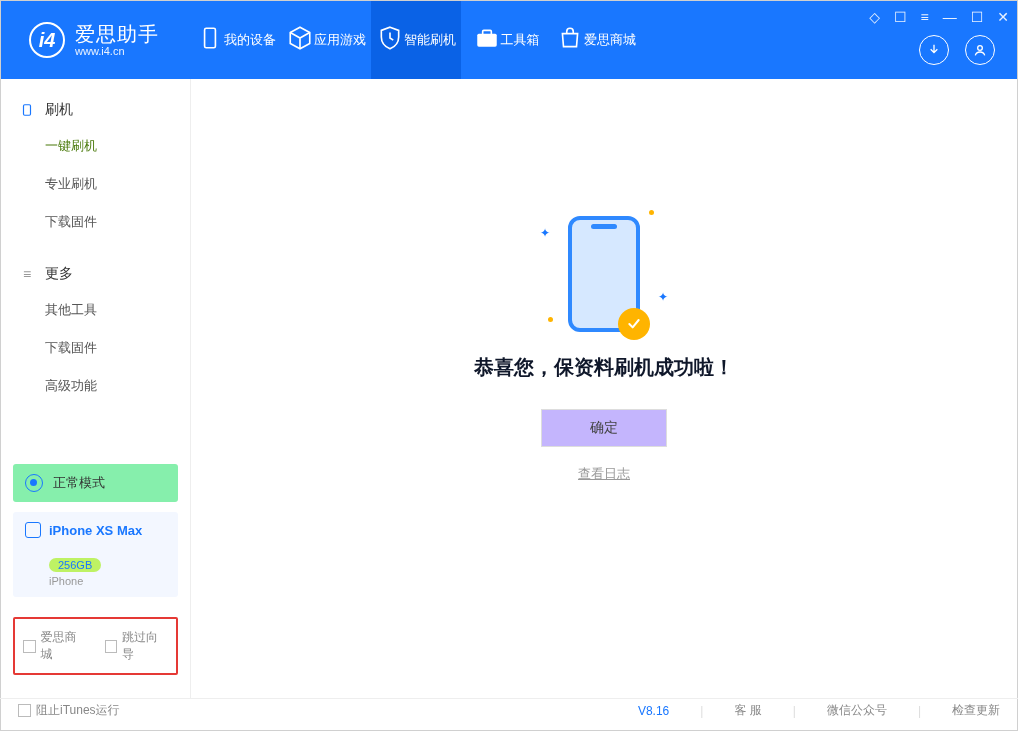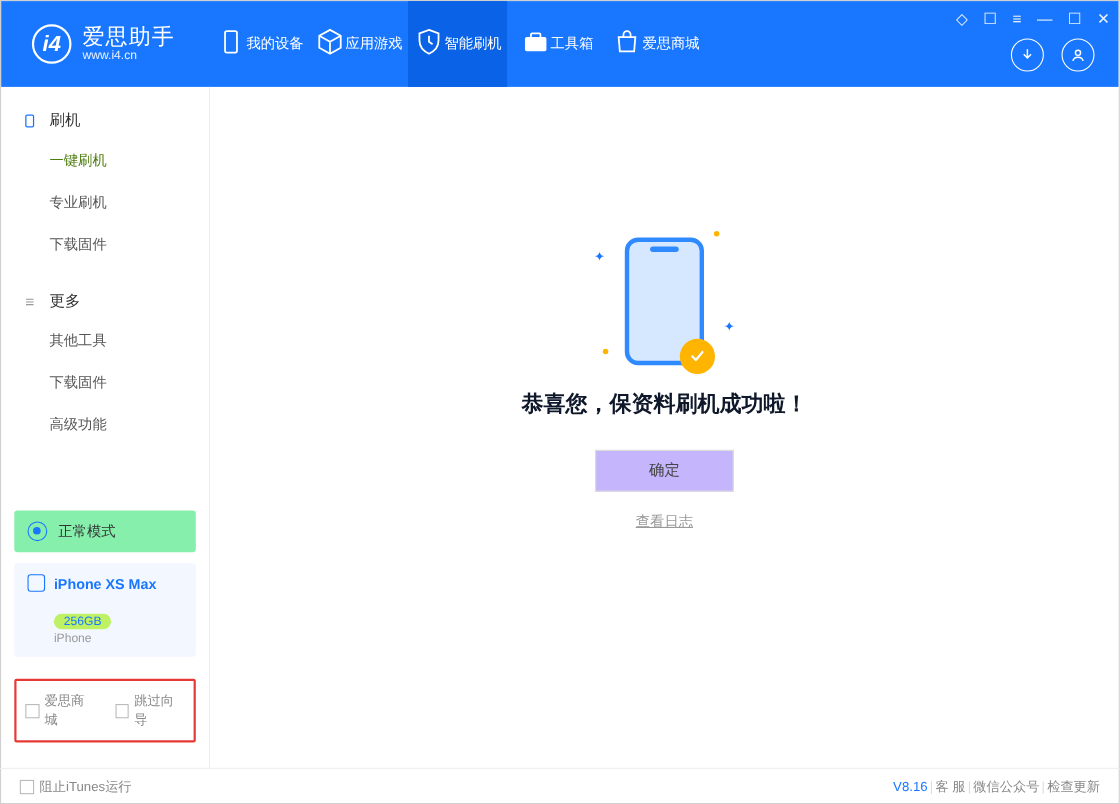--- a/index.html
+++ b/index.html
@@ -56,23 +56,23 @@
 .spark1 { top: 10px; left: -28px; }
 .spark2 { bottom: 28px; right: -28px; }
 .dot { position:absolute; width:5px; height:5px; background:#ffb400; border-radius:50%; }
 .dot1 { top:-6px; right:-14px; }
 .dot2 { bottom:10px; left:-20px; }
 
 .success-title { font-size: 20px; color: #0f172a; font-weight: 700; margin-bottom: 28px; }
 .ok-btn { border: 1px solid #ddd; background: #c4b5fd; padding: 9px 48px; font-size: 14px; color: #444; cursor: pointer; margin-bottom: 18px; }
 .log-link { font-size: 13px; color: #999; text-decoration: underline; cursor: pointer; }
 
-.footer { position: absolute; bottom: 0; left: 0; right: 0; height: 33px; border-top: 1px solid #eee; display: flex; align-items: center; padding: 0 18px; font-size: 12px; color: #888; }
+.footer { position: absolute; bottom: 0; left: 0; right: 0; height: 33px; border-top: 1px solid #eee; display: flex; align-items: flex-end; padding: 12px 18px; font-size: 12px; color: #888; }
 .footer .chk { color: #888; }
-.footer-right { margin-left: auto; display: flex; align-items: center; gap: 2px; }
+.footer-right { margin-left: auto; display: flex; align-items: center; gap: 31px; }
 .footer-right span { cursor: pointer; }
 .footer-sep { color: #ddd; }
 .ver { color: #1977ff; }
 </style>
 </head>
 <body>
 
 <div class="header">
   <div class="logo-area">
     <div class="logo-icon">i4</div>

